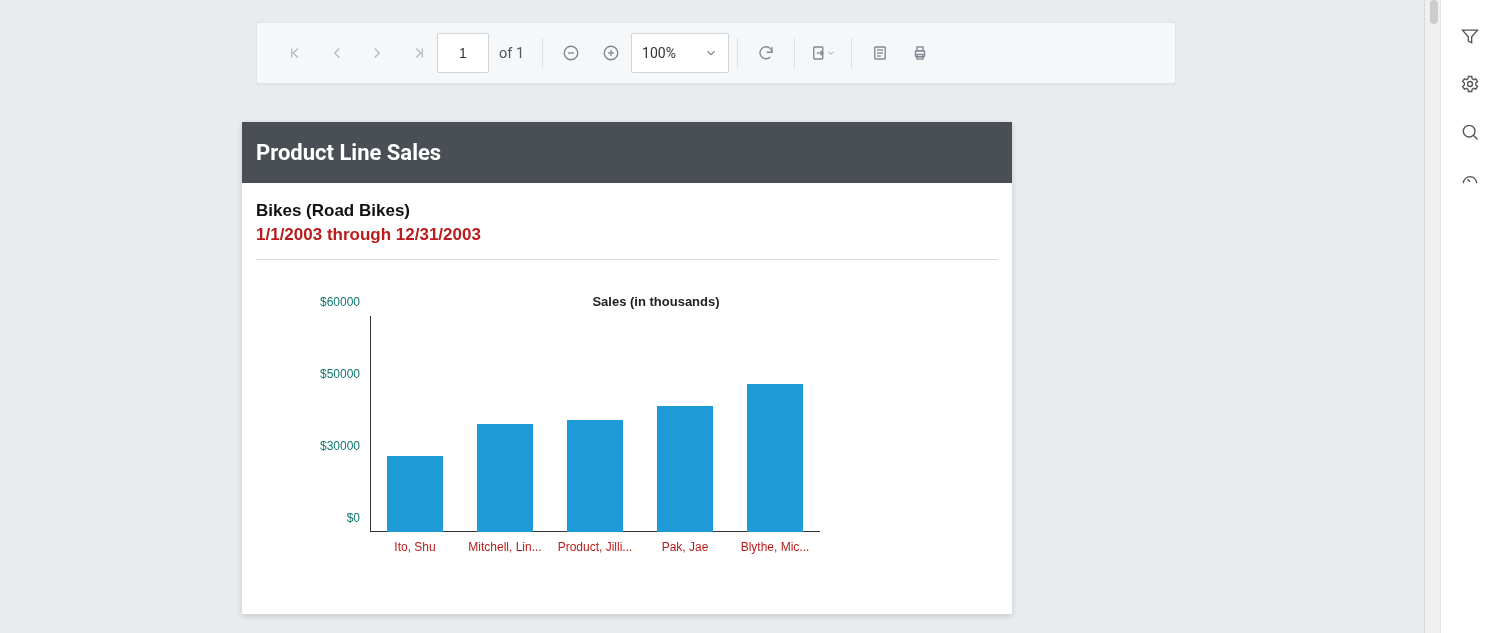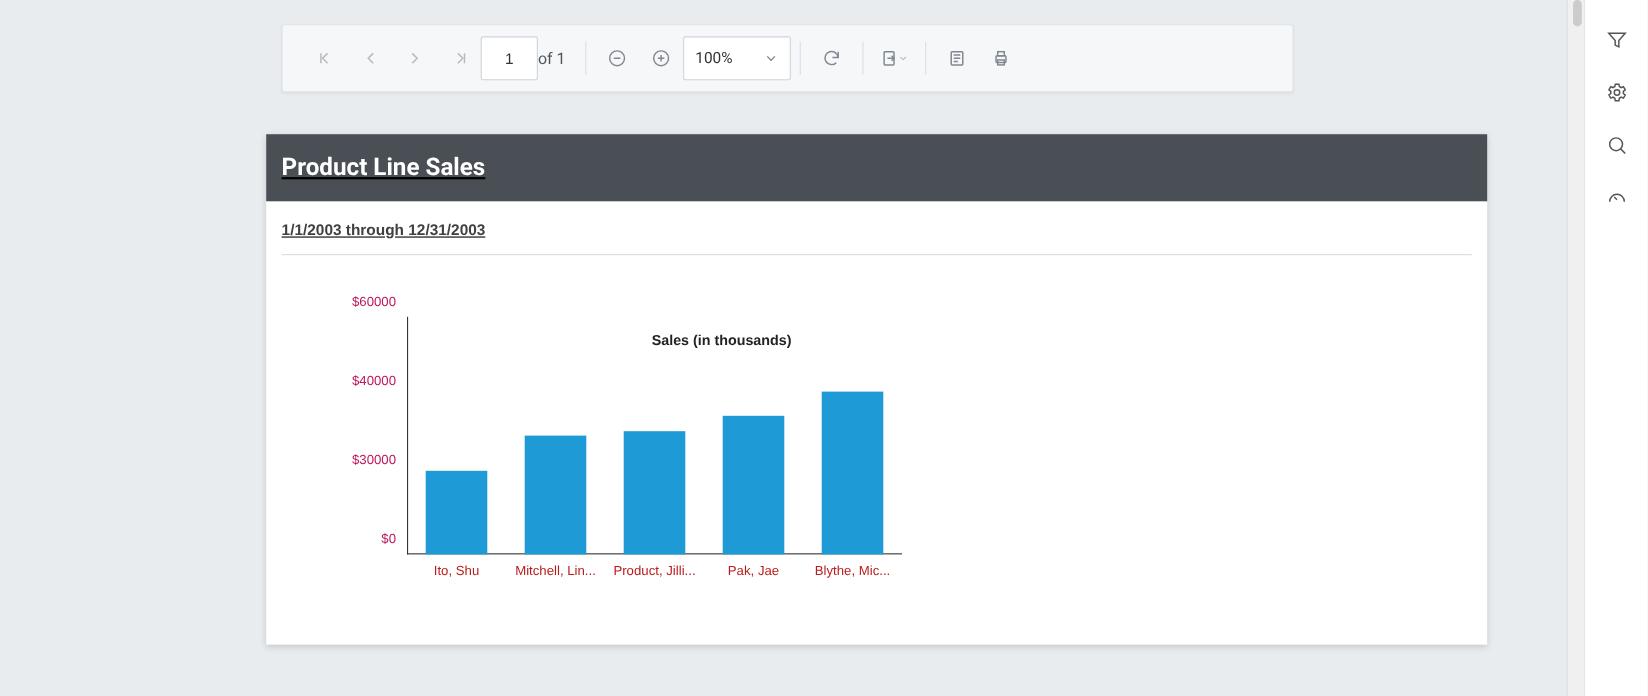--- a/index.html
+++ b/index.html
@@ -27,46 +27,45 @@
     background:#f5f7f9; border:1px solid #e1e4e8;
     border-radius:3px; display:flex; align-items:center; padding:0 20px;
     box-shadow:0 1px 2px rgba(0,0,0,0.05);
   }
   .toolbar .btn { width:40px; height:40px; display:flex; align-items:center; justify-content:center; color:#828892; cursor:pointer; }
   .toolbar .btn.disabled { opacity:.55; cursor:default; }
   .toolbar .btn svg { width:18px; height:18px; stroke:#828892; fill:none; stroke-width:1.8; }
   .toolbar .vline { width:1px; height:30px; background:#dcdfe3; margin:0 8px; }
 
   .page-box { width:52px; height:40px; border:1px solid #cfd4da; background:#fff; text-align:center; font-size:14px; color:#333; border-radius:2px; }
-  .page-of { font-size:14.5px; color:#50565c; margin-right:10px; }
+  .page-of { font-size:14.5px; color:#50565c; margin-left:10px; margin-right:10px; }
 
   .zoom-box { width:98px; height:40px; border:1px solid #cfd4da; background:#fff; display:flex; align-items:center; padding:12px 10px; border-radius:2px; cursor:pointer; }
   .zoom-box span { font-size:14px; color:#333; flex:1; text-align:left; }
   .zoom-box svg { width:14px; height:14px; stroke:#828892; fill:none; stroke-width:2; }
 
   
   .report {
-    position:absolute; left:242px; top:122px; width:1110px; background:#ffffff;
+    position:absolute; left:242px; top:122px; width:770px; background:#ffffff;
     box-shadow:0 2px 6px rgba(0,0,0,0.15);
-    text-decoration:underline;
   }
   .report-header { background:#4a4f56; color:#fff; padding:18px 14px; font-size:22px; font-weight:700; }
   .report-body { padding:18px 14px 30px 14px; font-family: Arial, sans-serif; }
   .report-body h3 { margin:0 0 4px 0; font-size:17px; font-weight:700; color:#111; }
-  .report-body .range { font-size:14px; font-weight:700; color:#404040; }
+  .report-body .range { font-size:17px; font-weight:700; color:#b91c1c; }
   .report-body hr { margin:14px 0 34px 0; border:none; border-top:1px solid #d9dde1; }
 
   
   .chart-wrap { position:relative; width:720px; height:290px; margin-left:40px; }
-  .chart-title { position:absolute; left:0; right:0; top:0; text-align:center; font-size:13px; font-weight:700; color:#222;margin-top:36px; }
+  .chart-title { position:absolute; left:0; right:0; top:0; text-align:center; font-size:13px; font-weight:700; color:#222; }
   .plot { position:absolute; left:74px; top:22px; width:450px; height:216px; }
   .axis-y { position:absolute; left:0; top:0; width:0; height:100%; border-left:1px solid #333; }
   .axis-x { position:absolute; left:0; bottom:0; width:100%; height:0; border-top:1px solid #333; }
   .y-ticks { position:absolute; left:-74px; top:0; width:70px; height:100%; }
-  .y-tick { position:absolute; right:6px; font-size:12px; color:#be185d; transform:translateY(-50%); }
+  .y-tick { position:absolute; right:6px; font-size:12px; color:#0f766e; transform:translateY(-50%); }
   .bars { position:absolute; left:0; bottom:0; width:100%; height:100%; display:flex; align-items:flex-end; justify-content:space-around; }
   .bar { background:#1e9bd7; }
   .x-labels { position:absolute; left:74px; top:246px; width:450px; display:flex; justify-content:space-around; }
   .x-label { font-size:12px; color:#b91c1c; width:85px; text-align:center; white-space:nowrap; overflow:hidden; text-overflow:ellipsis; }
 </style>
 </head>
 <body>
 
 <div class="stage">
 
@@ -150,32 +149,33 @@
           <rect x="6" y="9" width="12" height="8" rx="1"></rect>
           <rect x="8" y="4" width="8" height="5"></rect>
           <rect x="8" y="14" width="8" height="6"></rect>
         </svg>
     </div>
   </div>
 
   <div class="report">
     <div class="report-header">Product Line Sales</div>
     <div class="report-body">
+      <h3>Bikes (Road Bikes)</h3>
       <div class="range">1/1/2003 through 12/31/2003</div>
       <hr>
 
       <div class="chart-wrap">
         <div class="chart-title">Sales (in thousands)</div>
         <div class="plot">
           <div class="axis-y"></div>
           <div class="axis-x"></div>
           <div class="y-ticks" id="y-ticks">
               <div class="y-tick" style="bottom: 0px; top: auto;">$0</div>
               <div class="y-tick" style="bottom: 72px; top: auto;">$30000</div>
-              <div class="y-tick" style="bottom: 144px; top: auto;">$40000</div>
+              <div class="y-tick" style="bottom: 144px; top: auto;">$50000</div>
               <div class="y-tick" style="bottom: 216px; top: auto;">$60000</div>
             </div>
           <div class="bars" id="bars">
               <div class="bar" style="width: 55.8px; height: 75.6px; background: rgb(30, 155, 215);"></div>
               <div class="bar" style="width: 55.8px; height: 108px; background: rgb(30, 155, 215);"></div>
               <div class="bar" style="width: 55.8px; height: 111.6px; background: rgb(30, 155, 215);"></div>
               <div class="bar" style="width: 55.8px; height: 126px; background: rgb(30, 155, 215);"></div>
               <div class="bar" style="width: 55.8px; height: 147.6px; background: rgb(30, 155, 215);"></div>
             </div>
         </div>

